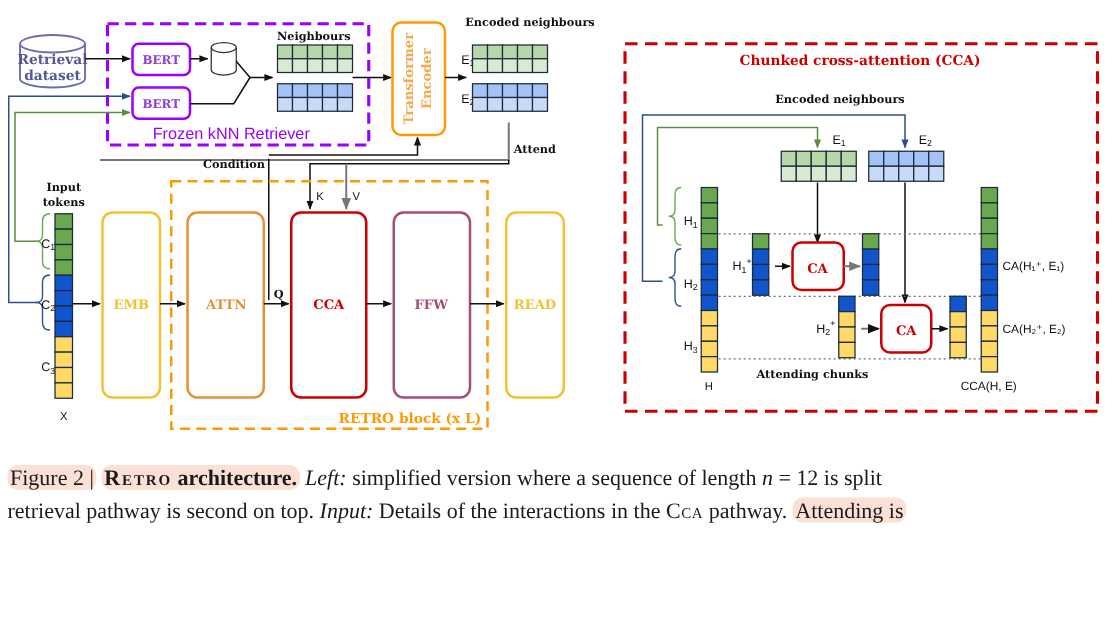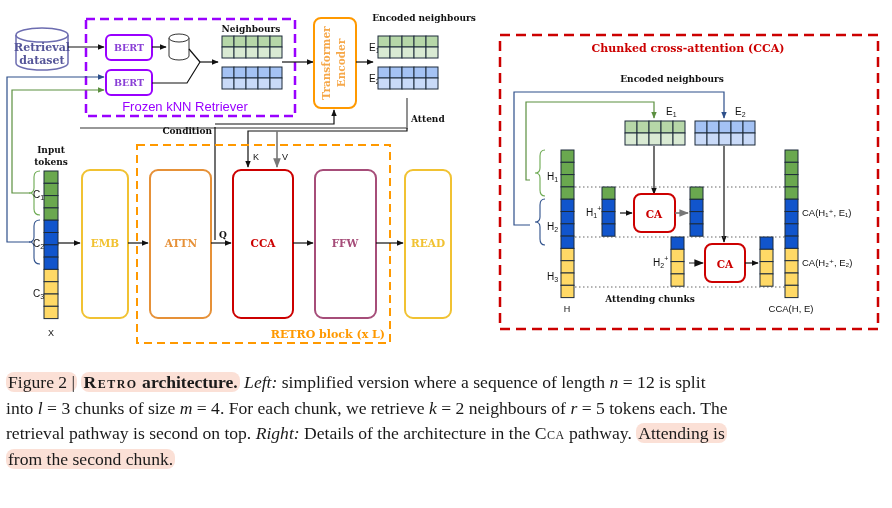--- a/index.html
+++ b/index.html
@@ -302,16 +302,14 @@
       <rect x="785" y="273" width="13" height="12.3" fill="#ffd966" stroke="#1c2a3a" stroke-width="1"></rect>
       <rect x="785" y="285.3" width="13" height="12.3" fill="#ffd966" stroke="#1c2a3a" stroke-width="1"></rect>
     </g>
   <text class="sans" x="802" y="216" font-size="9.5" fill="#111">CA(H₁⁺, E₁)</text>
   <text class="sans" x="802" y="266" font-size="9.5" fill="#111">CA(H₂⁺, E₂)</text>
   <text class="sans" x="791" y="312" font-size="9.5" fill="#111" text-anchor="middle">CCA(H, E)</text>
 </svg>
 
 <div id="caption">
   <span class="line"><span class="hl">Figure 2 |</span> <span class="hl"><span class="sc">Retro</span> <span class="b">architecture.</span></span> <span class="i">Left:</span> <span>simplified version where a sequence of length</span> <span class="i">n</span> <span>= 12 is split</span></span>
-  <span class="line"><span>into</span> <span class="i">l</span> <span>= 3 chunks of size</span> <span class="i">m</span> <span>= 4. For each chunk, we retrieve</span> <span class="i">k</span> <span>= 2 neighbours of</span> <span class="i">r</span> <span>= 5 tokens each. The</span></span>
-  <span class="line"><span>retrieval pathway is second on top.</span> <span class="i">Right:</span> <span>Details of the architecture in the</span> <span class="scn">Cca</span> <span>pathway.</span> <span class="hl">Attending is</span></span>
-  <span class="line"><span class="hl">from the second chunk.</span></span>
+  <span class="line"><span>retrieval pathway is second on top.</span> <span class="i">Input:</span> <span>Details of the interactions in the</span> <span class="scn">Cca</span> <span>pathway.</span> <span class="hl">Attending is</span></span>
 </div>
 
 </body></html>

